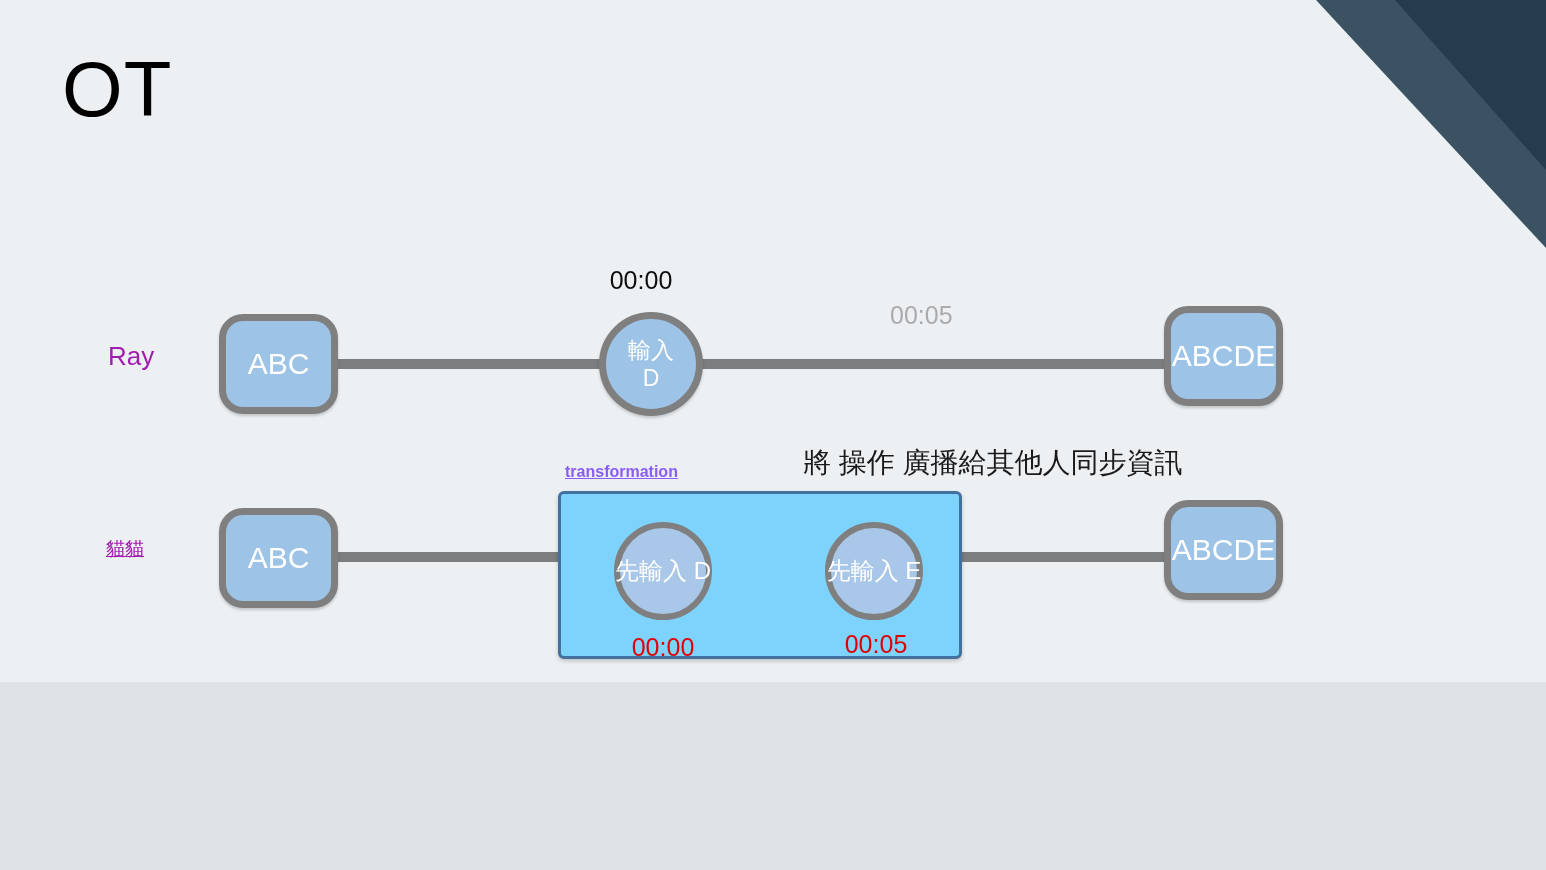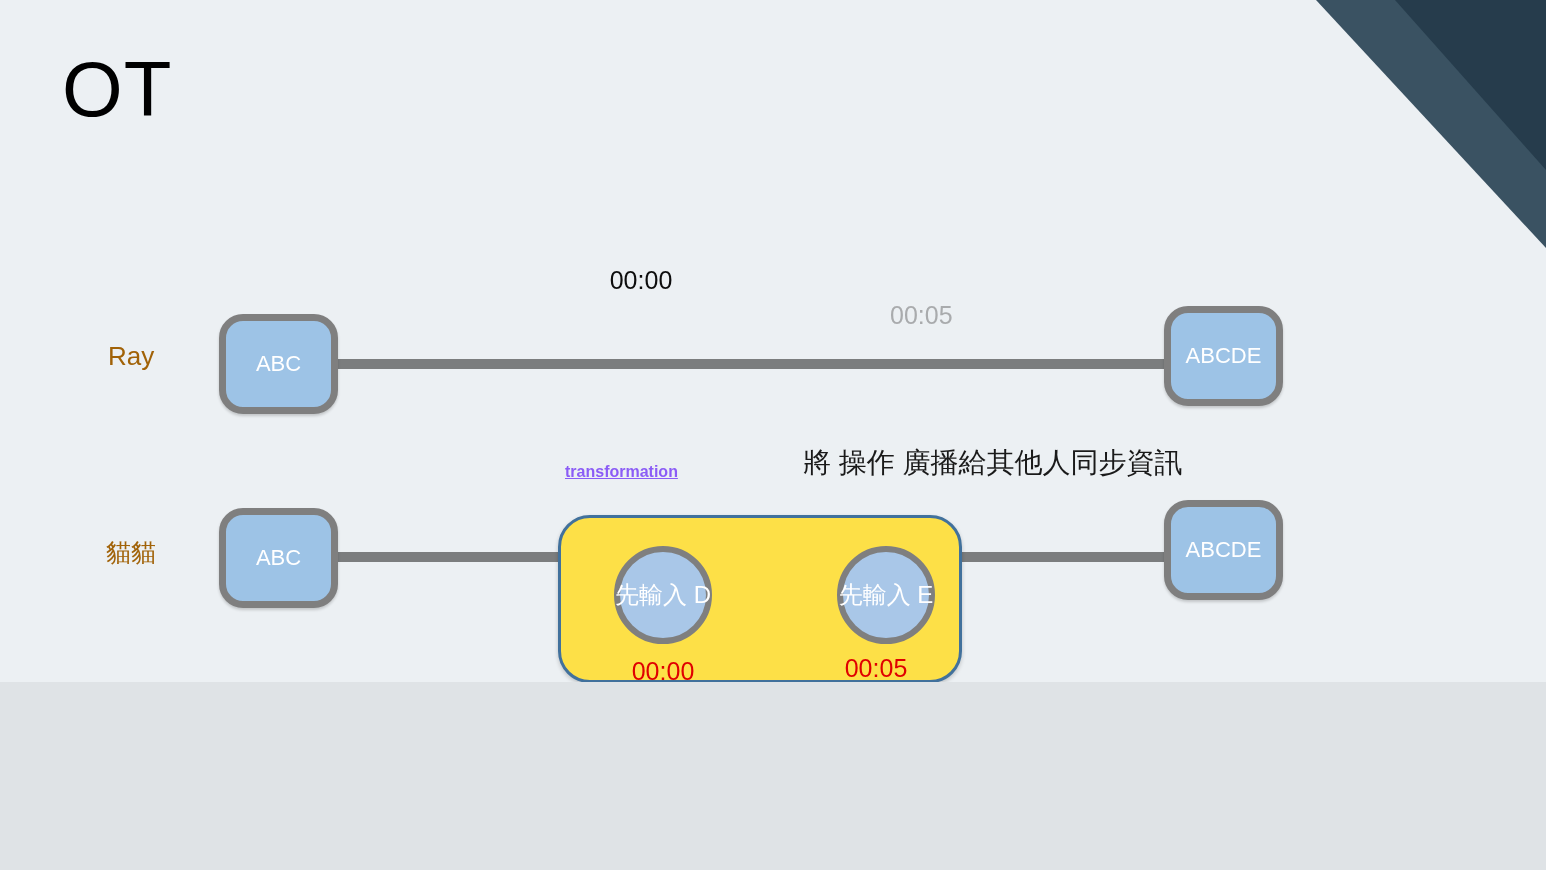--- a/index.html
+++ b/index.html
@@ -11,36 +11,36 @@
     overflow:hidden;
     font-family:"Liberation Sans","DejaVu Sans",sans-serif;
   }
   .corner-svg { position:absolute; top:0; right:0; width:240px; height:250px; }
 
   .slide-title {
     position:absolute; left:62px; top:44px;
     font-size:78px; font-weight:400; color:#000; letter-spacing:1px;
   }
 
-  .actor-label { position:absolute; font-size:26px; color:#a16207; z-index:3; }
+  .actor-label { position:absolute; font-size:26px; color:#a21caf; z-index:3; }
   .label-ray { left:108px; top:341px; }
-  .label-cat { left:106px; top:536px; font-size:25px; }
+  .label-cat { left:106px; top:536px; font-size:19px;text-decoration:underline; }
 
   .connector { position:absolute; height:10px; background:#7b7d7e; z-index:1; }
   .conn-r1a { left:337px; top:359px; width:314px; }
   .conn-r1b { left:651px; top:359px; width:212px; }
   .conn-r1c { left:863px; top:359px; width:303px; }
   .conn-r2a { left:337px; top:552px; width:250px; }
   .conn-r2b { left:958px; top:552px; width:208px; }
 
   .node-box {
     position:absolute; width:119px; height:100px;
     background:#9dc3e6; border:7px solid #7f7f7f; border-radius:24px;
     display:flex; align-items:center; justify-content:center;
-    color:#fff; font-size:22px; z-index:2;
+    color:#fff; font-size:30px; z-index:2;
     box-shadow:0 2px 3px rgba(0,0,0,0.18);
   }
   .box-abc1   { left:219px; top:314px; }
   .box-abcde1 { left:1164px; top:306px; }
   .box-abc2   { left:219px; top:508px; }
   .box-abcde2 { left:1164px; top:500px; }
 
   .event-circle {
     position:absolute; border-radius:50%;
     background:#9dc3e6; border:7px solid #7f7f7f;
@@ -50,31 +50,31 @@
   }
   .circle-1 { left:599px; top:312px; width:104px; height:104px; font-size:23px; }
   .circle-2 { left:812px; top:311px; width:102px; height:102px; font-size:22px; line-height:1.3; }
 
   .time-label { position:absolute; font-size:25px; z-index:4; }
   .time-black { left:586px; top:266px; width:110px; text-align:center; color:#0d0d0d; }
   .time-gray  { left:890px; top:301px; color:#a9abad; }
 
   .transform-container {
     position:absolute; left:558px; top:491px; width:404px; height:168px;
-    background:#fde047; border:3px solid #41719c; border-radius:32px;
-    z-index:2; box-shadow:0 2px 4px rgba(0,0,0,0.2);margin-top:24px;
+    background:#7dd3fc; border:3px solid #41719c; border-radius:6px;
+    z-index:2; box-shadow:0 2px 4px rgba(0,0,0,0.2);
   }
   .inner-circle {
     position:absolute; width:98px; height:98px; border-radius:50%;
     background:#a9c7e8; border:6px solid #7f7f7f;
     display:flex; align-items:center; justify-content:center;
     color:#fff; font-size:24px; white-space:nowrap;
   }
   .circle-d { left:53px; top:28px; }
-  .circle-e { left:276px; top:28px; }
+  .circle-e { left:264px; top:28px; }
   .time-red { position:absolute; width:140px; text-align:center; color:#e00000; font-size:25px; }
   .time-red-1 { left:32px; top:139px; }
   .time-red-2 { left:245px; top:136px; }
 
   .transformation-label {
     position:absolute; left:565px; top:463px;
     font-size:16px; font-weight:700; color:#8b5cf6; z-index:3;text-decoration:underline;
   }
   .broadcast-note {
     position:absolute; left:803px; top:444px;
@@ -105,20 +105,24 @@
   <div class="connector conn-r2b"></div>
 
   <div class="actor-label label-ray">Ray</div>
 
   <div class="node-box box-abc1">
     <span>ABC</span>
   </div>
 
   <div class="time-label time-black">00:00</div>
 
+  <div class="event-circle circle-1">
+    <span>輸入</span>
+    <span>D</span>
+  </div>
 
   <div class="time-label time-gray">00:05</div>
 
 
   <div class="node-box box-abcde1">
     <span>ABCDE</span>
   </div>
 
   <div class="broadcast-note">將 操作 廣播給其他人同步資訊</div>
   <div class="transformation-label">transformation</div>

